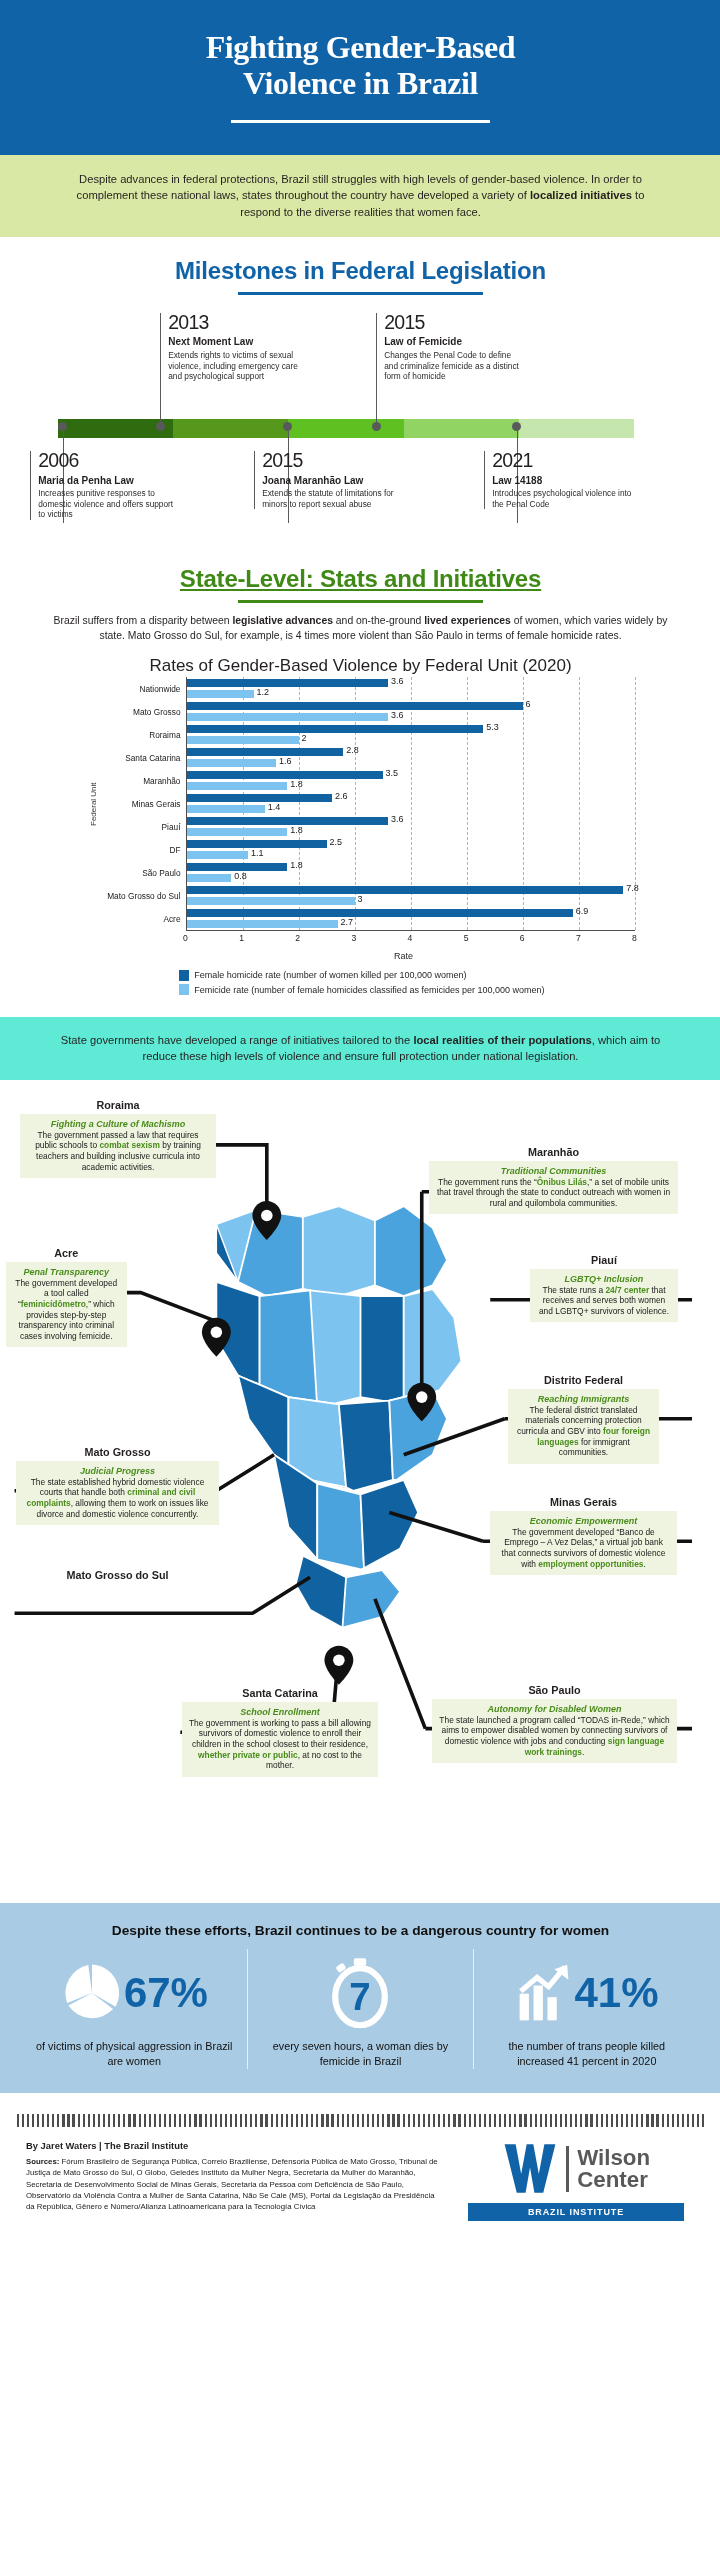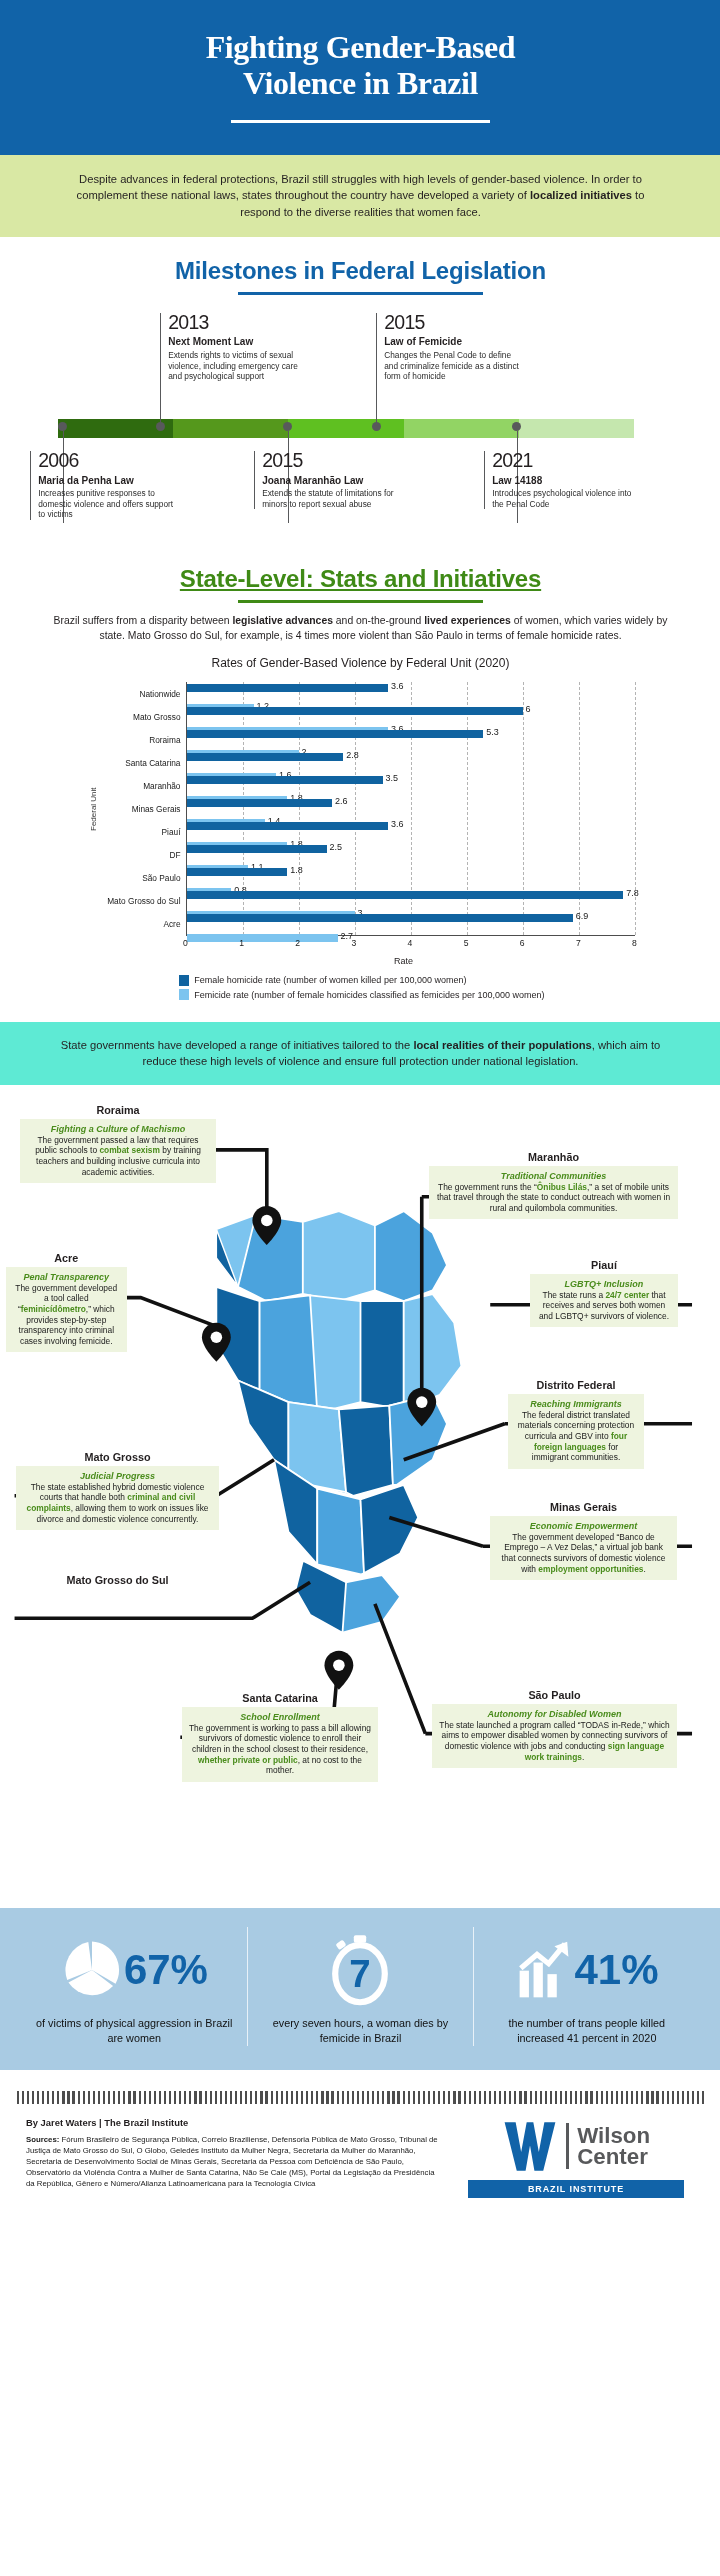--- a/index.html
+++ b/index.html
@@ -64,37 +64,37 @@
   .tl-card.up { padding-left:7.2px; border-left:1.2px solid #58595b; }
   .tl-card.down { padding-left:7.2px; border-left:1.2px solid #58595b; }
 
   
   .para { text-align:center; padding: 10px 52px 0 52px; }
   .para p { font-size:10.4px; line-height:1.45; }
   .para b { font-weight:bold; }
 
   
   .chart-wrap { padding: 13px 0 2.9px 0; }
-  .chart-title { text-align:center; font-size:12px; margin-bottom:12px; }
+  .chart-title { text-align:center; font-size:17px; margin-bottom:1px; }
   .chart-area { position:relative; width:548px; margin:0 auto; }
   .plot { position:relative; display:flex; }
   .ylab {
     writing-mode: vertical-rl; transform: rotate(180deg);
     font-size:8px; color:#333; width:13px;
     display:flex; align-items:center; justify-content:center;
   }
   .cats { width:86px; }
   .cat-row { height:23px; display:flex; align-items:center; justify-content:flex-end;
              padding-right:5px; font-size:8.3px; color:#1a1a1a; }
   .bars { position:relative; flex:1 1 auto; border-left:1.2px solid #4d4d4d;
           border-bottom:1.2px solid #4d4d4d; }
   .grid-line { position:absolute; top:0; bottom:0; width:0.7px;
                border-left:0.7px dashed #b4b4b4; }
   .bar-row { height:23px; position:relative; padding-top:2.2px; }
-  .bar { height:8px; position:relative; margin-bottom:12px; }
+  .bar { height:8px; position:relative; margin-bottom:3px; }
   .bar.dark { background:#1063a0; }
   .bar.light { background:#7cc4ef; }
   .bar .vlab { position:absolute; left:100%; top:-2.9px; margin-left:2.9px;
                font-size:9px; color:#1a1a1a; white-space:nowrap; }
   .xaxis { position:relative; height:14.4px; margin-left:99px; }
   .xtick { position:absolute; top:2.2px; transform:translateX(-50%); font-size:8.6px; color:#1a1a1a;}
   .xtitle { text-align:center; font-size:9px; margin-top:5.8px; margin-left:86px;}
   .legend { margin: 8.6px 0 0 92px; }
   .lg-item { display:flex; align-items:center; margin-bottom:3.6px; }
   .lg-sw { width:10.8px; height:10.8px; margin-right:5px; flex:none;}
@@ -487,21 +487,21 @@
     </div>
 
     <div class="cal" style="left:530px; top:174px; width:148px;">
       <div class="hd">Piauí</div>
       <div class="box">
         <div class="it">LGBTQ+ Inclusion</div>
         <div class="bd"><span>The state runs a </span><b>24/7 center</b><span> that receives and serves both women and LGBTQ+ survivors of violence.</span></div>
       </div>
     </div>
 
-    <div class="cal" style="left:508px; top:294px; width:136px;">
+    <div class="cal" style="left:508px; top:294px; width:151px;">
       <div class="hd">Distrito Federal</div>
       <div class="box">
         <div class="it">Reaching Immigrants</div>
         <div class="bd"><span>The federal district translated materials concerning protection curricula and GBV into </span><b>four foreign languages</b><span> for immigrant communities.</span></div>
       </div>
     </div>
 
     <div class="cal" style="left:490px; top:416px; width:187px;">
       <div class="hd">Minas Gerais</div>
       <div class="box">
@@ -513,20 +513,21 @@
     <div class="cal" style="left:432px; top:604px; width:245px;">
       <div class="hd">São Paulo</div>
       <div class="box">
         <div class="it">Autonomy for Disabled Women</div>
         <div class="bd"><span>The state launched a program called “TODAS in-Rede,” which aims to empower disabled women by connecting survivors of domestic violence with jobs and conducting </span><b>sign language work trainings</b><span>.</span></div>
       </div>
     </div>
   </div>
 
   <div class="stats">
+    <h3>Despite these efforts, Brazil continues to be a dangerous country for women</h3>
     <div class="stats-row">
 
       <div class="stat">
         <div class="big">
           <svg width="62" height="62" viewBox="0 0 100 100">
             <path d="M50 50 L50 4 A46 46 0 0 1 88 72 Z" fill="#ffffff"></path>
             <path d="M50 50 L84 76 A46 46 0 0 1 12 70 Z" fill="#ffffff"></path>
             <path d="M50 50 L10 66 A46 46 0 0 1 44 5 Z" fill="#ffffff"></path>
           </svg>
           <span class="num">67%</span>

